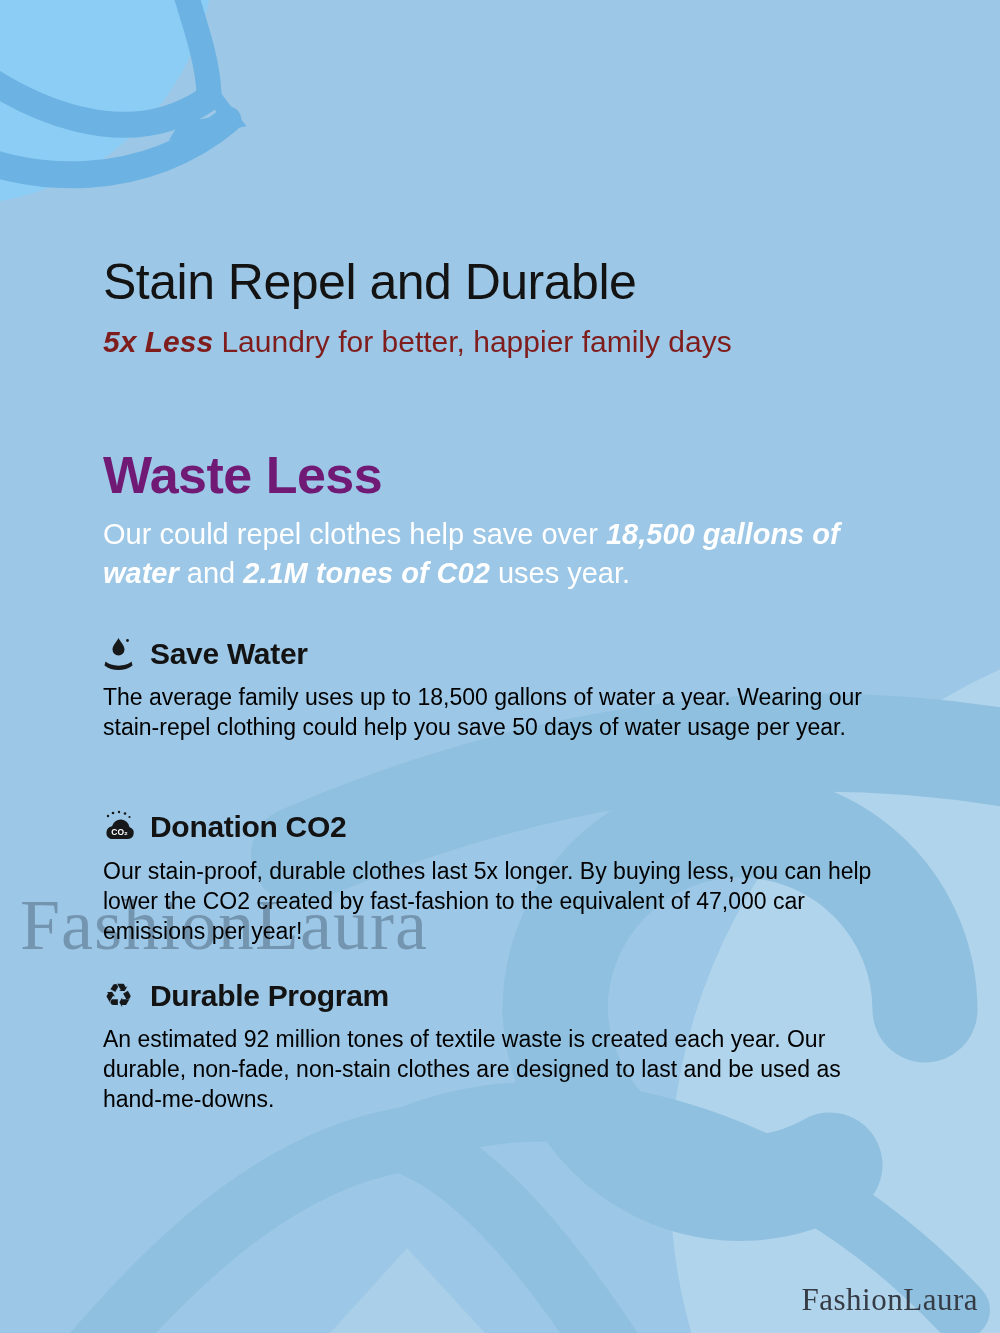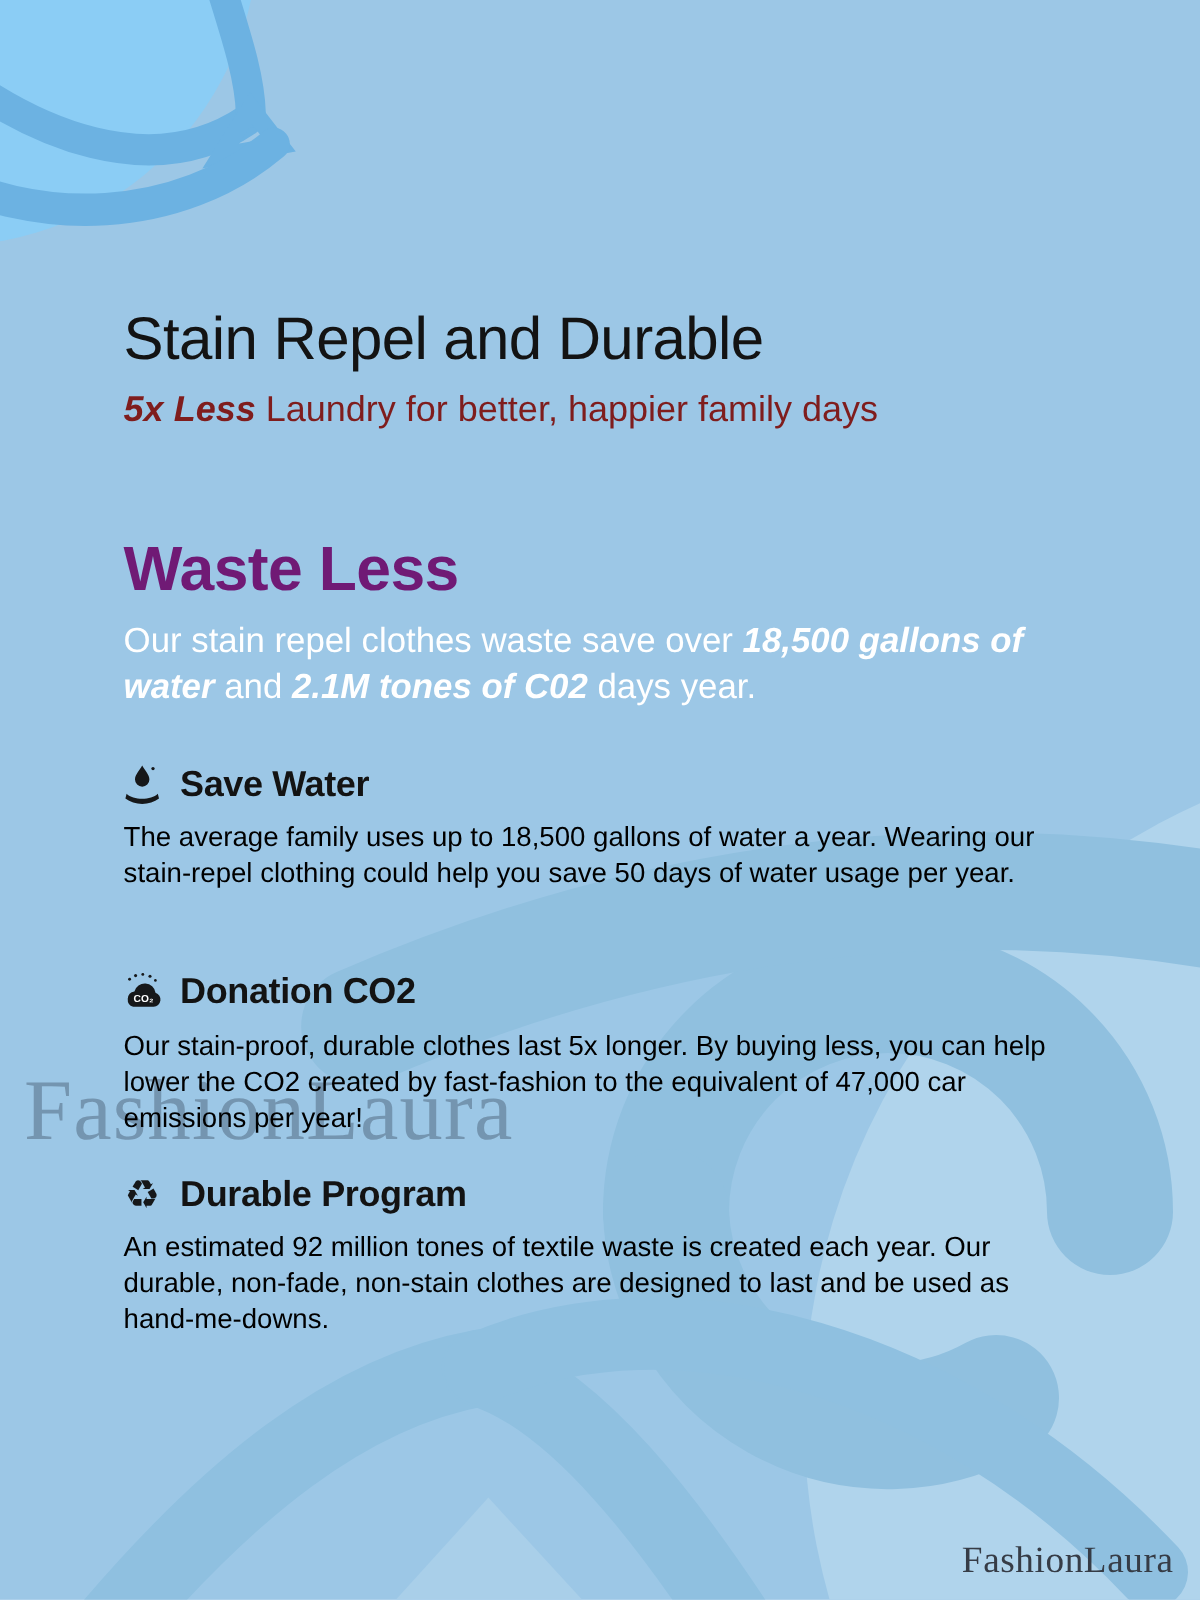--- a/index.html
+++ b/index.html
@@ -93,21 +93,21 @@
 
   <div class="abs watermark">FashionLaura</div>
 
   <div class="abs h1">Stain Repel and Durable</div>
   <div class="abs subtitle">
     <span class="em">5x Less</span><span> Laundry for better, happier family days</span>
   </div>
 
   <div class="abs h2">Waste Less</div>
   <div class="abs lead">
-    <span>Our stain repel clothes waste save over </span><span class="em">18,500 gallons of water</span><span> and </span><span class="em">2.1M tones of C02</span><span> days year.</span>
+    <span>Our could repel clothes help save over </span><span class="em">18,500 gallons of water</span><span> and </span><span class="em">2.1M tones of C02</span><span> uses year.</span>
   </div>
 
   <div class="abs feature-head" style="top:635px;text-align:right;">
     <span class="icon-box">
       <svg width="36" height="36" viewBox="0 0 36 36" fill="#16181a">
         <path d="M17.5 2 C 15 6.5, 11.5 9.8, 11.5 13.6 A 6 6 0 0 0 23.5 13.6 C 23.5 9.8, 20 6.5, 17.5 2 Z"></path>
         <circle cx="26.5" cy="4.5" r="1.4"></circle>
         <path d="M4.5 25.5 C 10 31, 25 31, 30.5 25.5 L 31.5 29.5 C 24 35.5, 11 35.5, 3.5 29.5 Z"></path>
       </svg>
     </span>

